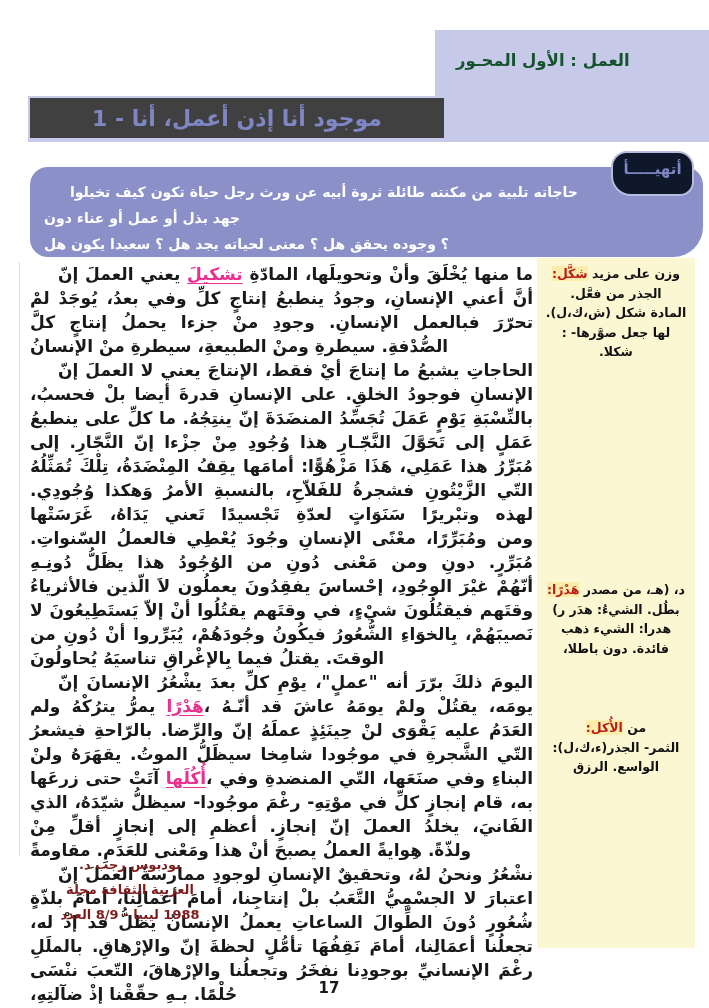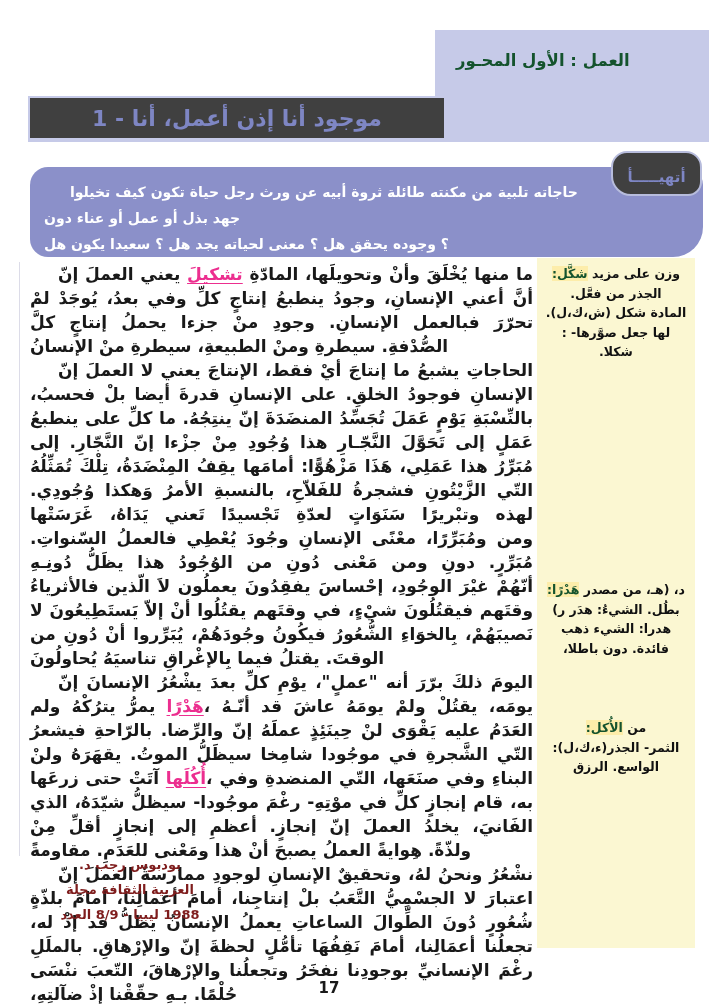--- a/index.html
+++ b/index.html
@@ -7,41 +7,41 @@
         font-family:"DejaVu Sans",sans-serif;color:#191919;}
   
   .header-bar{position:absolute;left:435px;top:30px;width:274px;height:112px;background:#c6cae8;z-index:1;}
   .header-text{padding:21px 0 0 21px;font-size:16.5px;font-weight:bold;color:#14532d;direction:ltr;white-space:nowrap;}
   
   .title-box{position:absolute;left:28px;top:96px;width:414px;height:40px;background:#404040;z-index:2;
              border:2px solid #c6cae8;border-right-width:5px;border-bottom-width:4px;
              display:flex;align-items:center;justify-content:center;}
   .title-text{font-size:22px;font-weight:bold;color:#7e86c4;direction:ltr;white-space:nowrap;letter-spacing:1px;}
   
-  .intro-tab{position:absolute;left:611px;top:151px;width:91px;height:45px;background:#404040;z-index:3;
+  .intro-tab{position:absolute;left:611px;top:151px;width:83px;height:45px;background:#0f172a;z-index:3;
              border:2px solid #b7bcdc;border-radius:16px 16px 14px 20px;
-             display:flex;align-items:center;justify-content:center;padding-top:7px;box-sizing:border-box;}
+             display:flex;align-items:flex-start;justify-content:center;padding-top:7px;box-sizing:border-box;}
   .intro-tab span{font-size:15px;font-weight:bold;color:#7e86c4;}
   
   .intro-box{position:absolute;left:30px;top:167px;width:673px;height:90px;background:#8b90c9;z-index:2;
              border-radius:18px 18px 30px 18px;box-sizing:border-box;padding:12px 14px 0 14px;}
   .intro-line{font-size:14px;font-weight:bold;color:#ffffff;line-height:26px;direction:ltr;text-align:left;}
   .intro-line.indent{text-indent:26px;}
   
   .left-rule{position:absolute;left:19px;top:262px;width:1px;height:594px;background:#dcdce8;}
   
   .body-col{position:absolute;left:30px;top:262px;width:503px;}
   .bp{margin:0;font-size:17px;font-weight:bold;line-height:24px;text-align:justify;
       text-indent:28px;direction:ltr;color:#191919;}
   .hl{color:#ec2e8f;text-decoration:underline;text-underline-offset:3px;}
   
   .sidebar{position:absolute;left:537px;top:258px;width:158px;height:690px;background:#fbf7d2;}
   .entry{position:absolute;left:6px;right:6px;font-size:12.5px;font-weight:bold;line-height:19.5px;
          text-align:center;direction:ltr;color:#111111;}
-  .entry .term{color:#14532d;background:#fdedaa;}
+  .entry .term{color:#b91c1c;background:#fdedaa;}
   
   .attribution{position:absolute;left:30px;top:852px;width:200px;text-align:center;}
   .attr-line{font-size:13px;font-weight:bold;line-height:25px;direction:ltr;color:#7f1d1d;}
   
   .pagenum{position:absolute;left:284px;top:979px;width:90px;text-align:center;
            font-size:15px;font-weight:bold;color:#191919;}
 </style>
 </head>
 <body>
 

